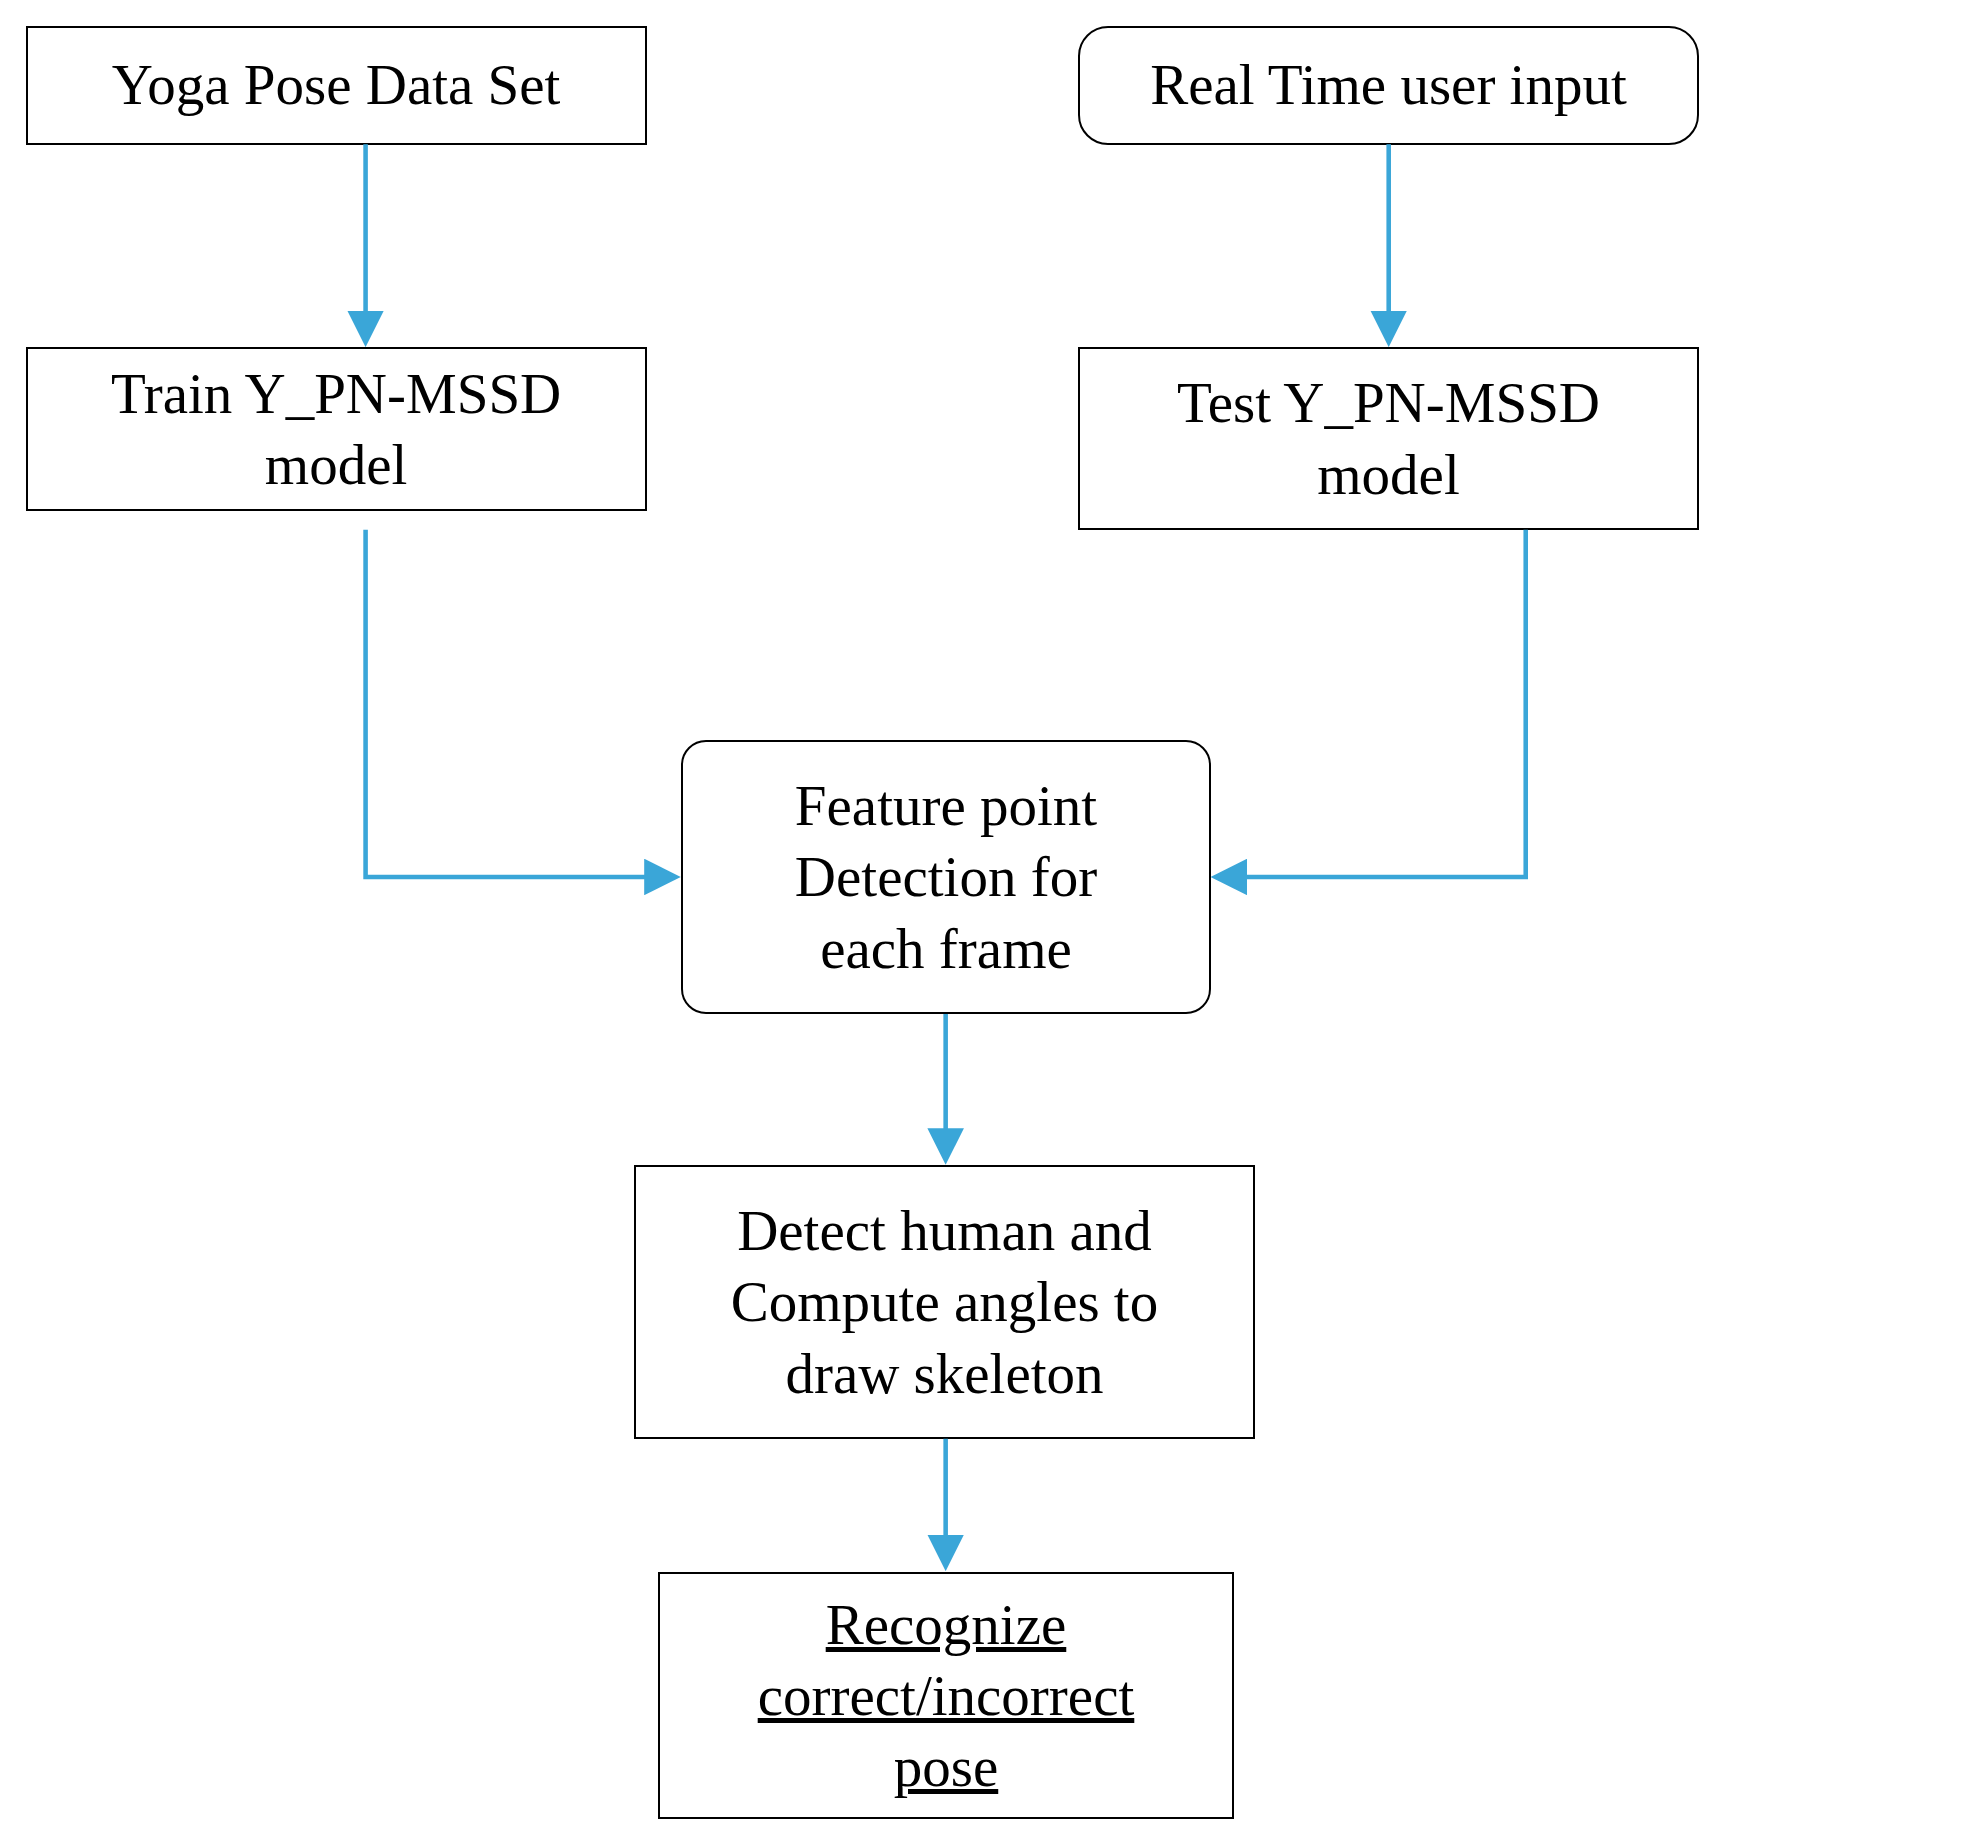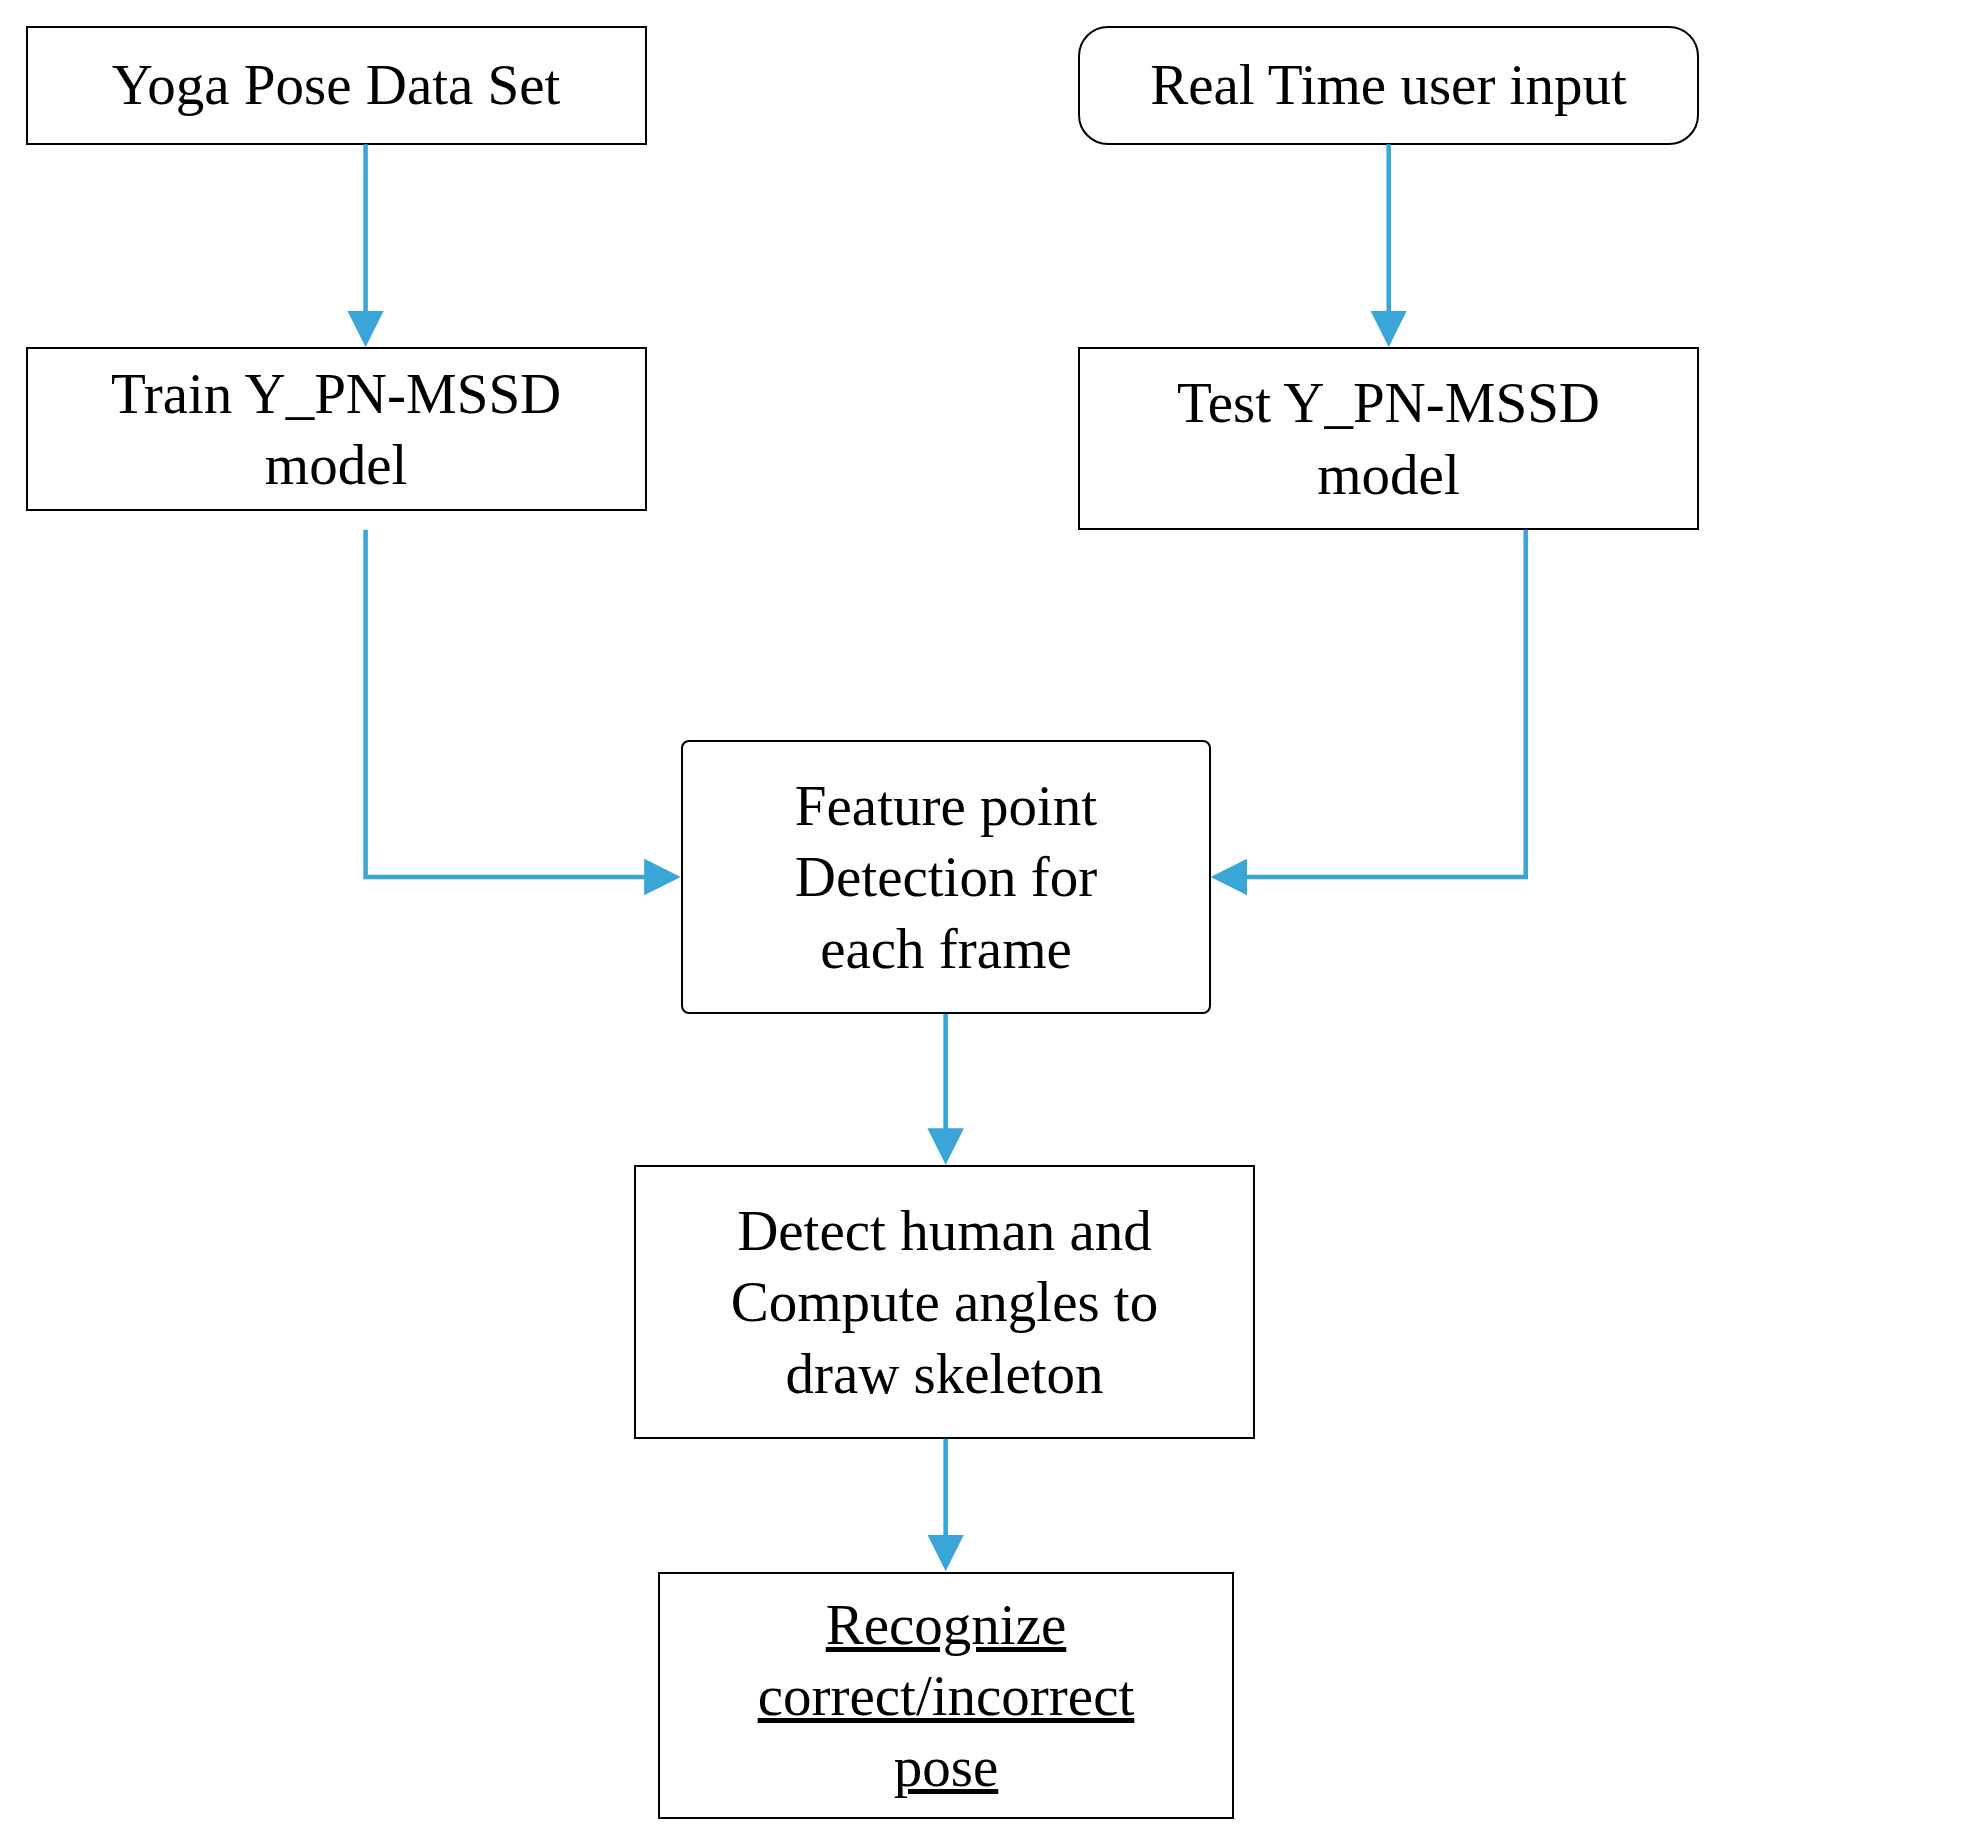--- a/index.html
+++ b/index.html
@@ -23,21 +23,21 @@
     display: flex;
     align-items: center;
     justify-content: center;
     text-align: center;
     font-size: 57px;
     line-height: 1.25;
     color: #000;
     padding: 7.3px 18.3px;
   }
   .node.rounded {
-    border-radius: 8px;
+    border-radius: 25px;
   }
   svg.arrows {
     position: absolute;
     left: 0;
     top: 0;
     width: 1979px;
     height: 1848px;
     pointer-events: none;
   }
 </style>

